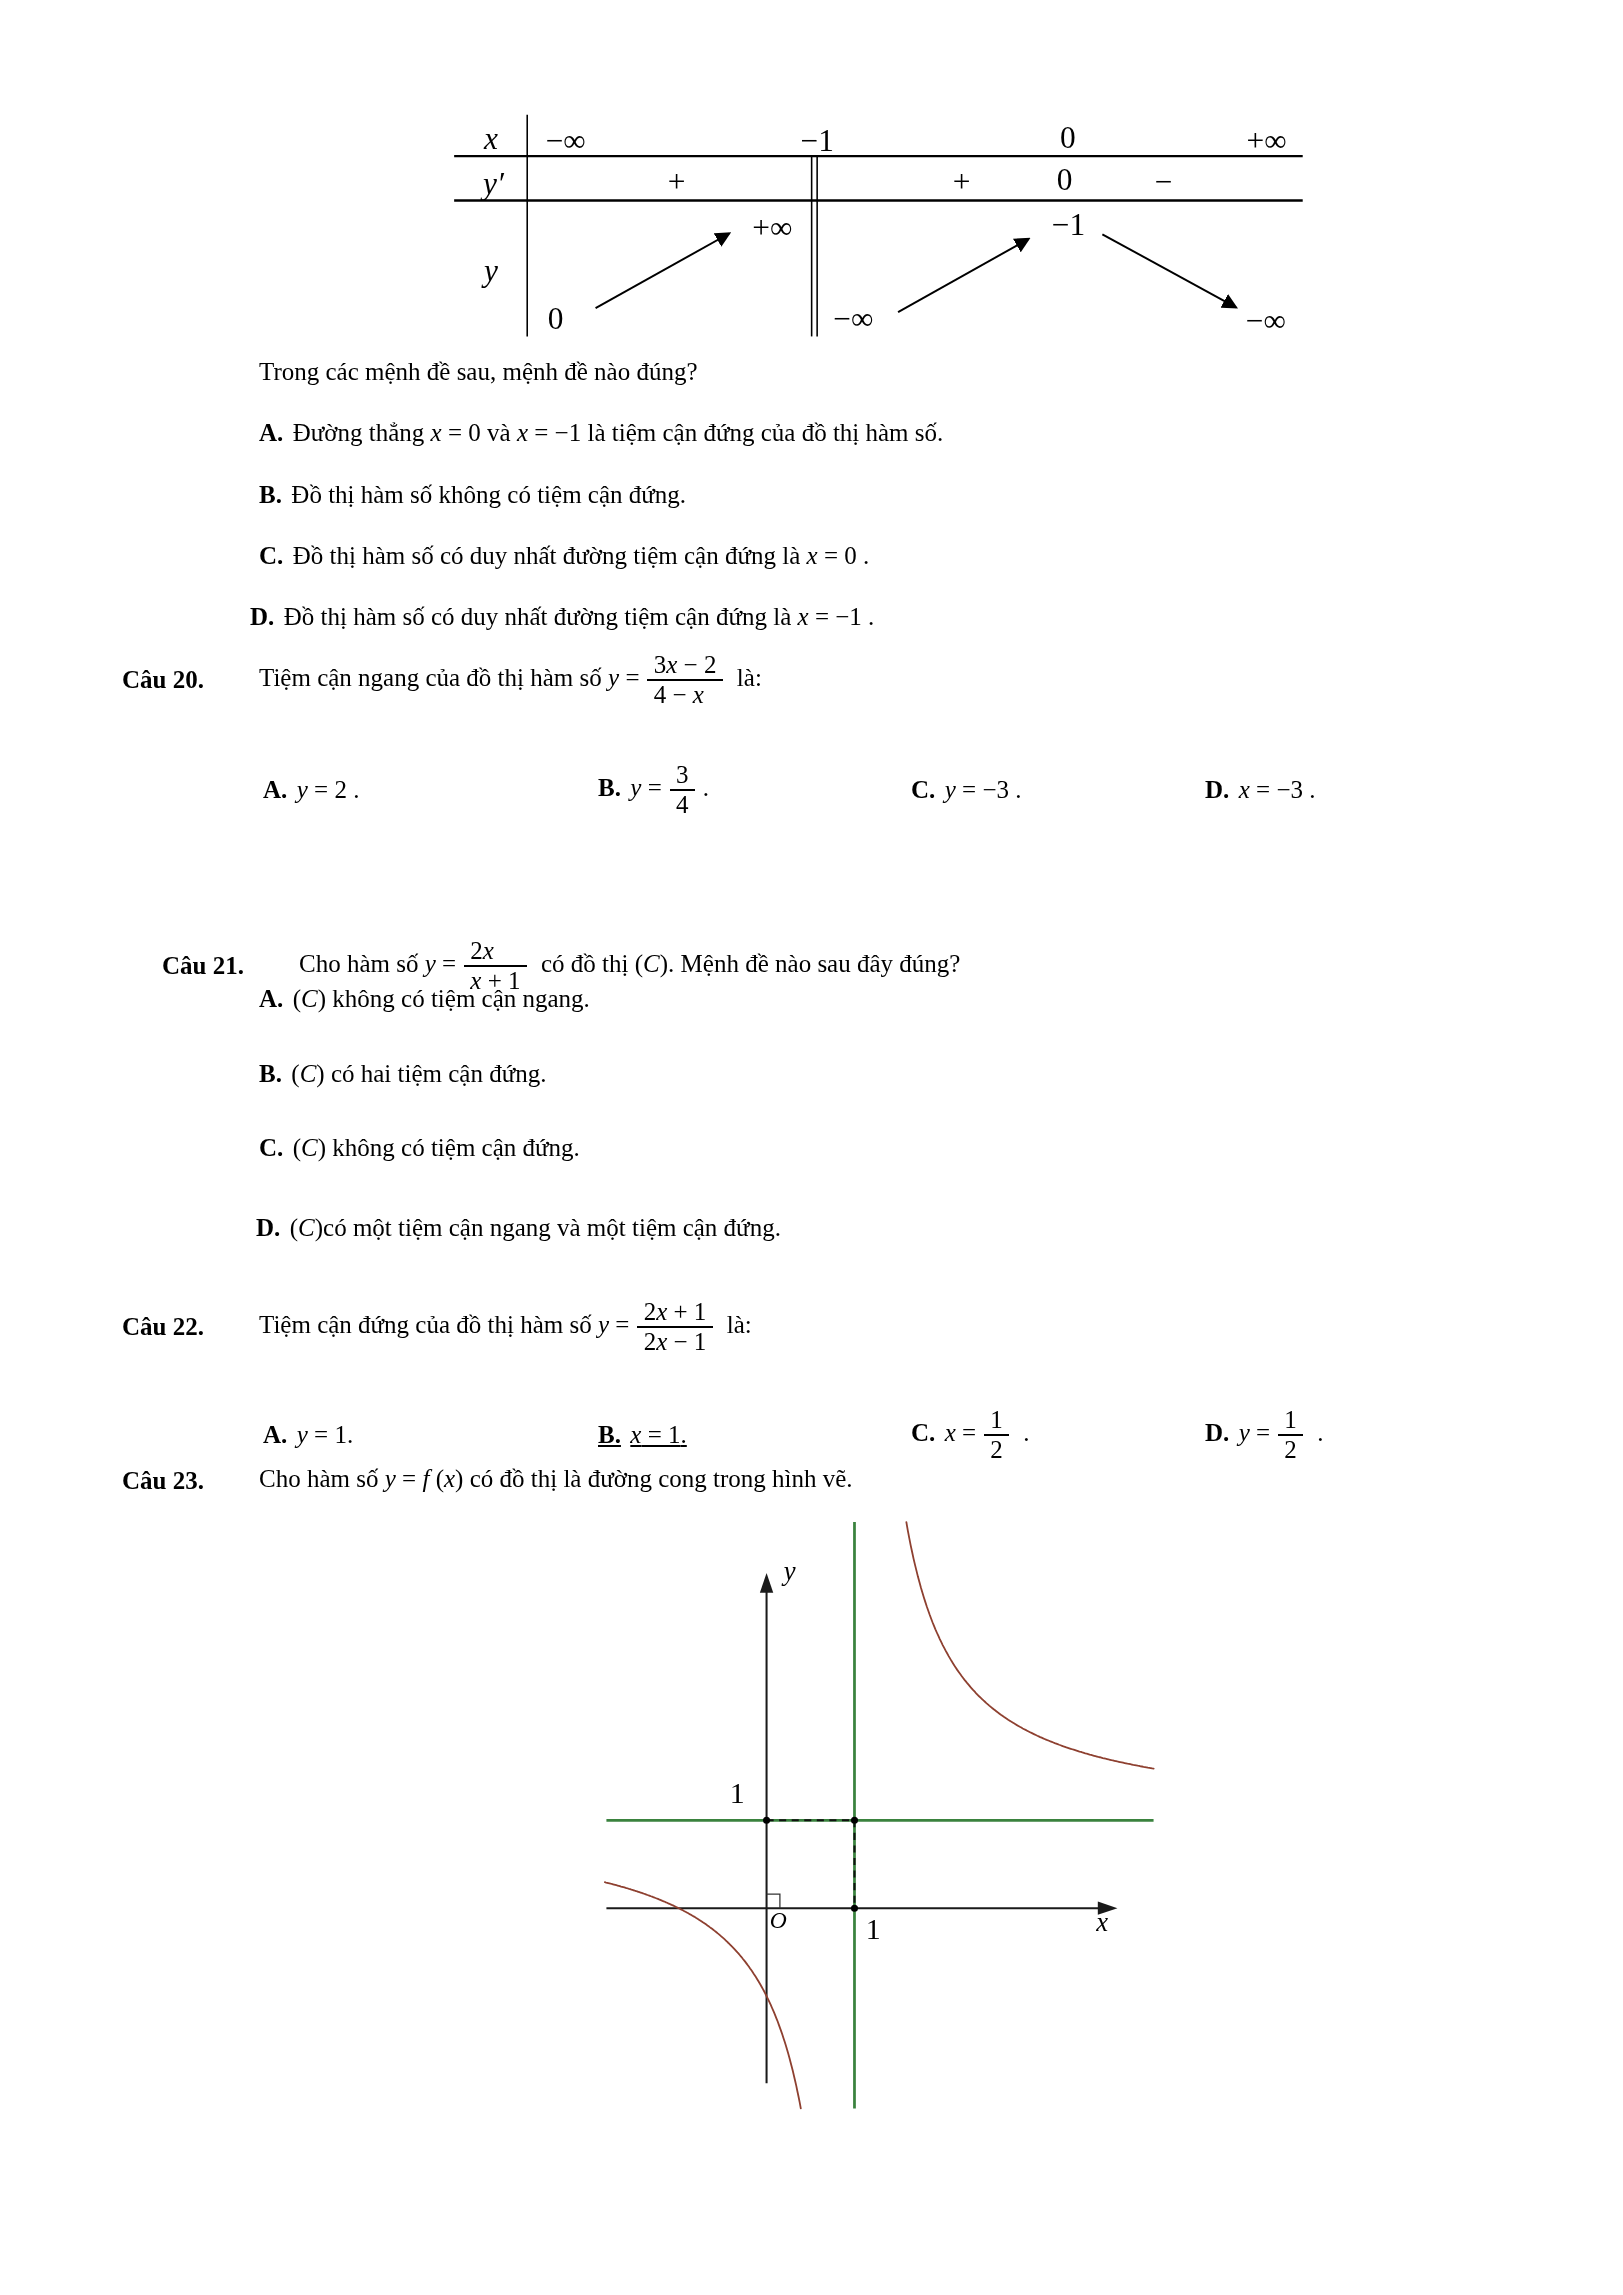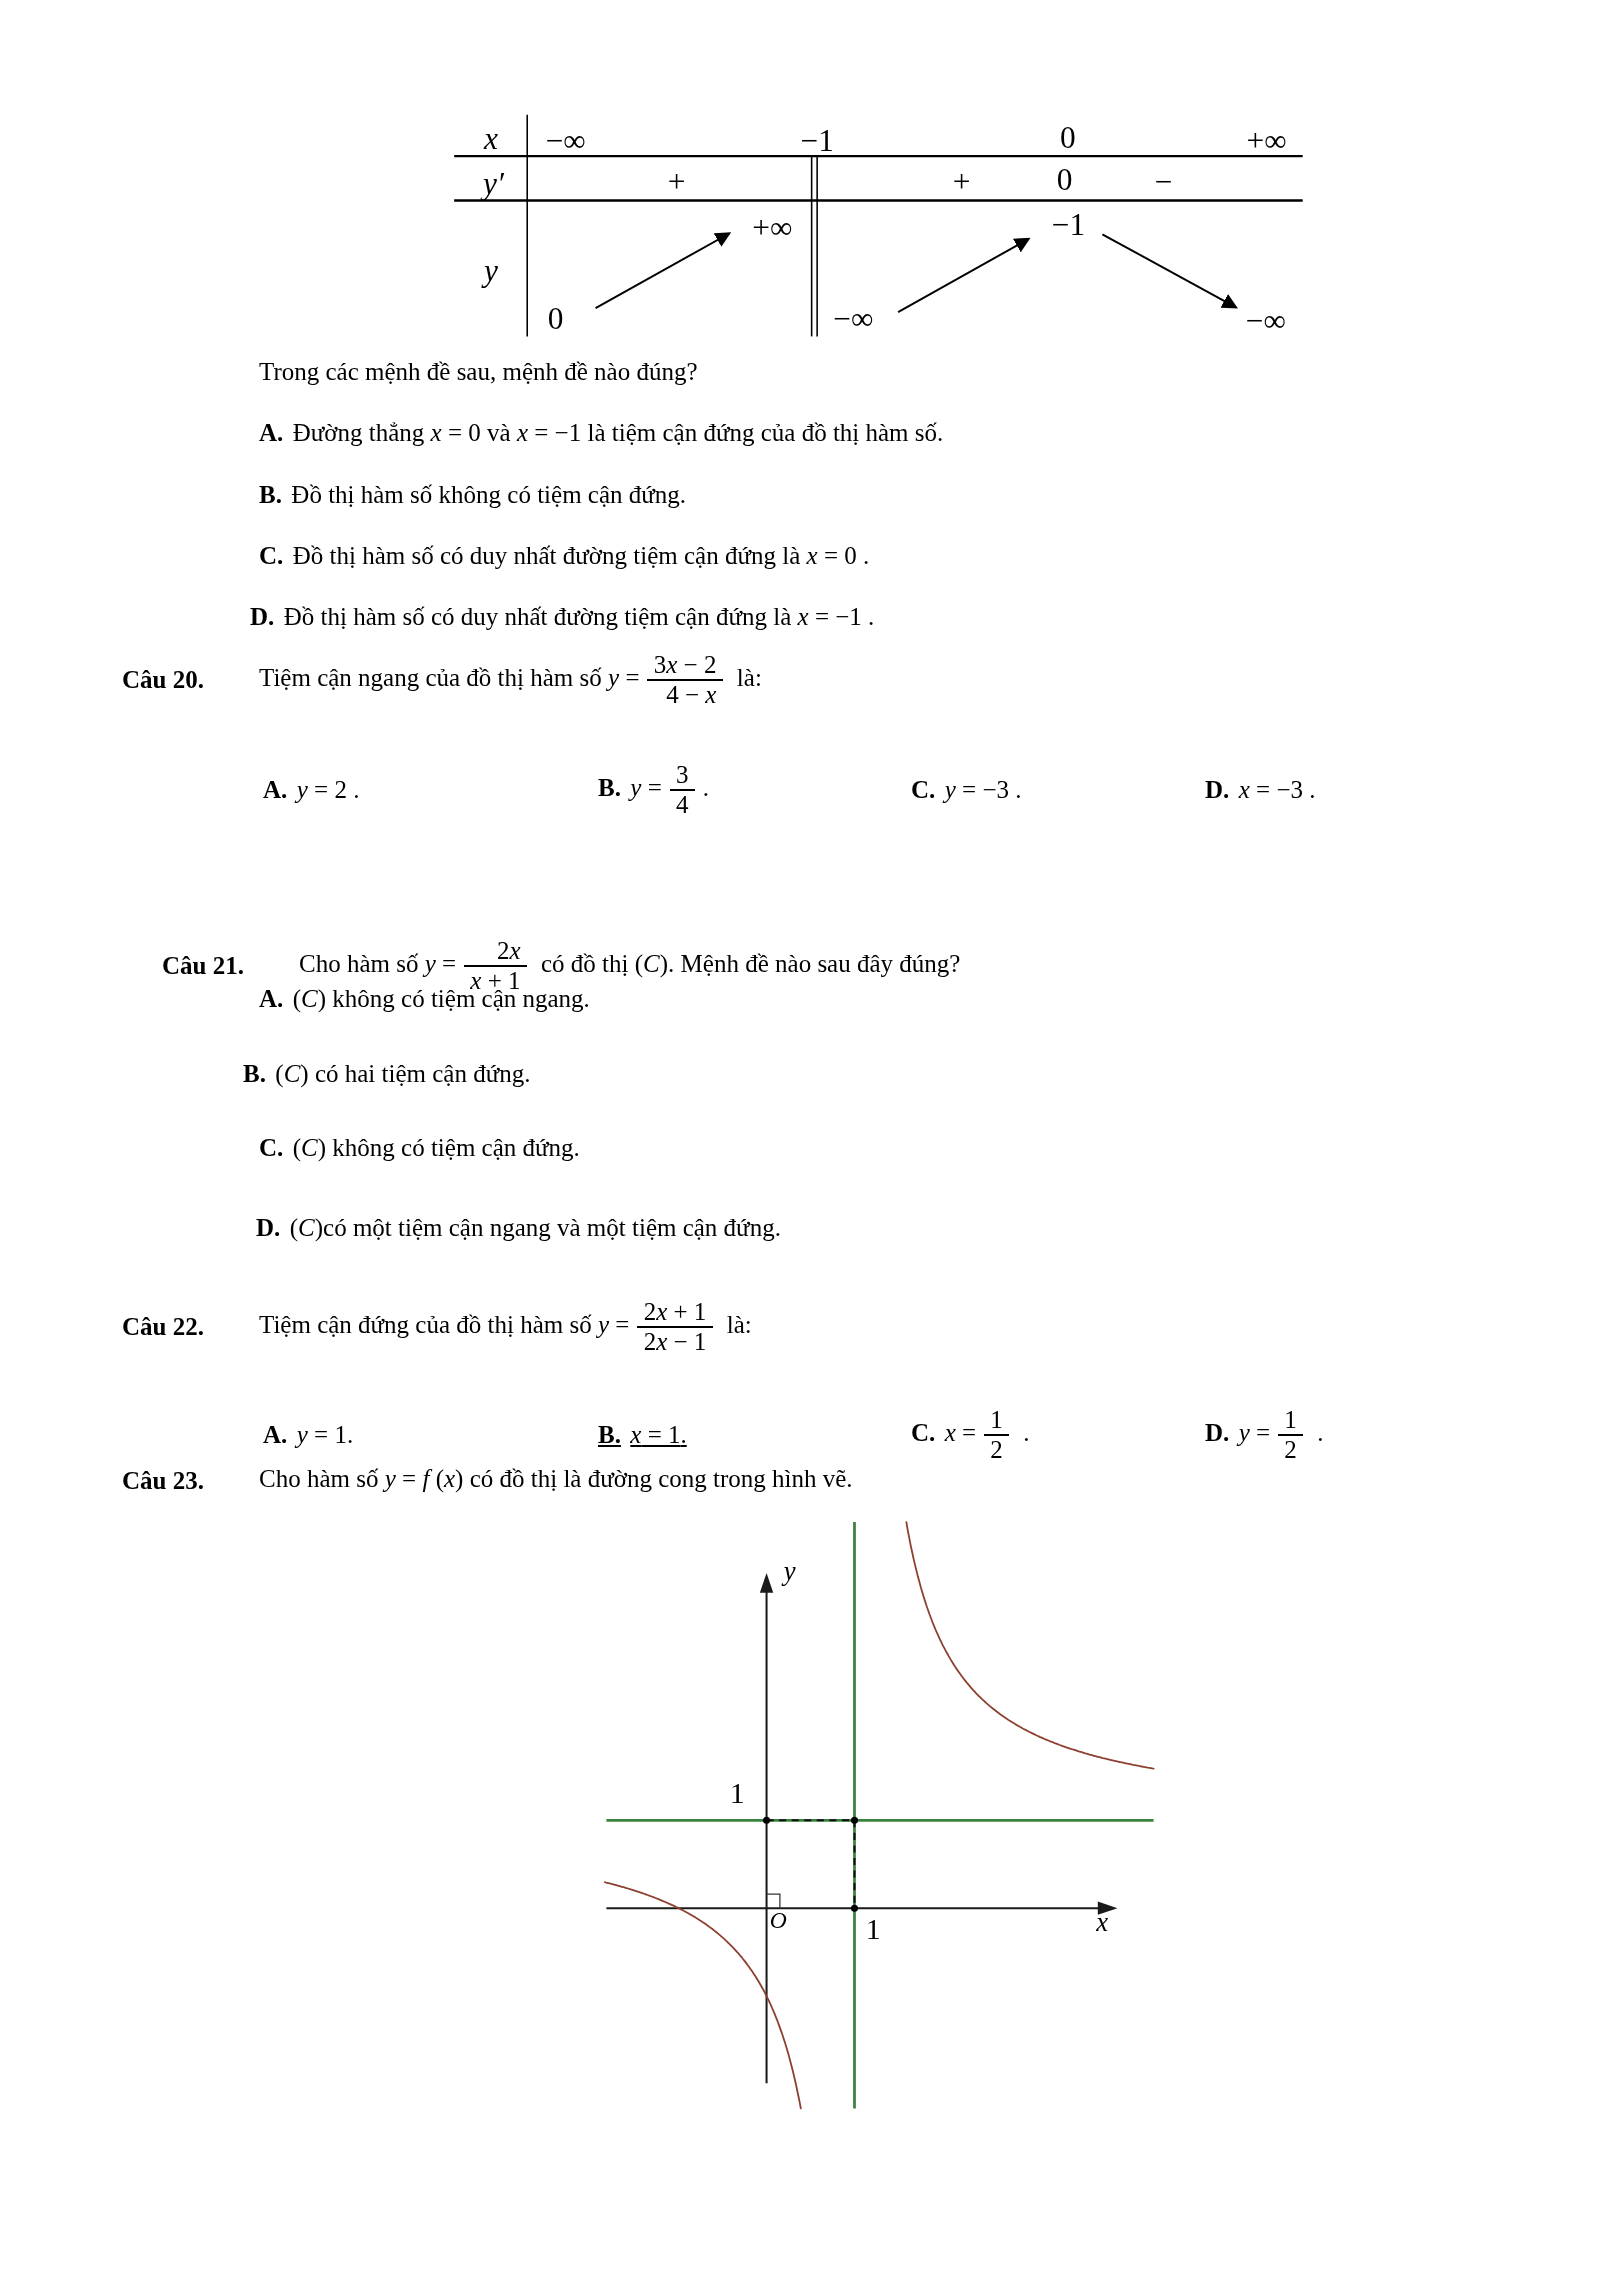--- a/index.html
+++ b/index.html
@@ -9,21 +9,21 @@
     overflow:hidden;
   }
   .line{
     position:absolute;white-space:nowrap;font-size:25px;
     transform:translateY(-50%);
   }
   .t,.m{white-space:pre;}
   .m i{font-style:italic;}
   .qnum{display:inline-block;width:137px;font-weight:700;vertical-align:middle;}
   .olabel{font-weight:700;margin-right:9.4px;}
-  .frac{display:inline-block;vertical-align:middle;text-align:right;line-height:1.12;margin:0 7.9px;}
+  .frac{display:inline-block;vertical-align:middle;text-align:left;line-height:1.12;margin:0 7.9px;}
   .frac .num{display:block;border-bottom:2px solid #000;padding:0 6.3px;}
   .frac .den{display:block;padding:0 6.3px;}
   svg text{font-family:"Liberation Serif","DejaVu Serif",serif;fill:#000;}
   .tt{font-size:40px;}
   .it{font-style:italic;}
   .gl{font-size:34px;font-style:italic;}
   .tick{font-size:38px;}
   .olab{font-size:30px;font-style:italic;}
   .abs{position:absolute;}
 </style>
@@ -103,21 +103,21 @@
   </div>
 </div>
 
 <div>
   <div class="line" style="left:122px;top:966px;margin-left:40px;">
     <span class="qnum">Câu 21.</span><span><span class="t">Cho hàm số </span><span class="m"><i>y</i> =</span><span class="frac"><span class="num">2<i>x</i></span><span class="den"><i>x</i> + 1</span></span><span class="t"> có đồ thị </span><span class="m">(<i>C</i>)</span><span class="t">. Mệnh đề nào sau đây đúng?</span></span>
   </div>
   <div class="line" style="left:259px;top:999px;">
     <span class="olabel">A.</span><span><span class="m">(<i>C</i>)</span><span class="t"> không có tiệm cận ngang.</span></span>
   </div>
-  <div class="line" style="left:243px;top:1074px;">
+  <div class="line" style="left:259px;top:1074px;">
     <span class="olabel">B.</span><span><span class="m">(<i>C</i>)</span><span class="t"> có hai tiệm cận đứng.</span></span>
   </div>
   <div class="line" style="left:259px;top:1148px;">
     <span class="olabel">C.</span><span><span class="m">(<i>C</i>)</span><span class="t"> không có tiệm cận đứng.</span></span>
   </div>
   <div class="line" style="left:256px;top:1228px;">
     <span class="olabel">D.</span><span><span class="m">(<i>C</i>)</span><span class="t">có một tiệm cận ngang và một tiệm cận đứng.</span></span>
   </div>
 </div>
 

